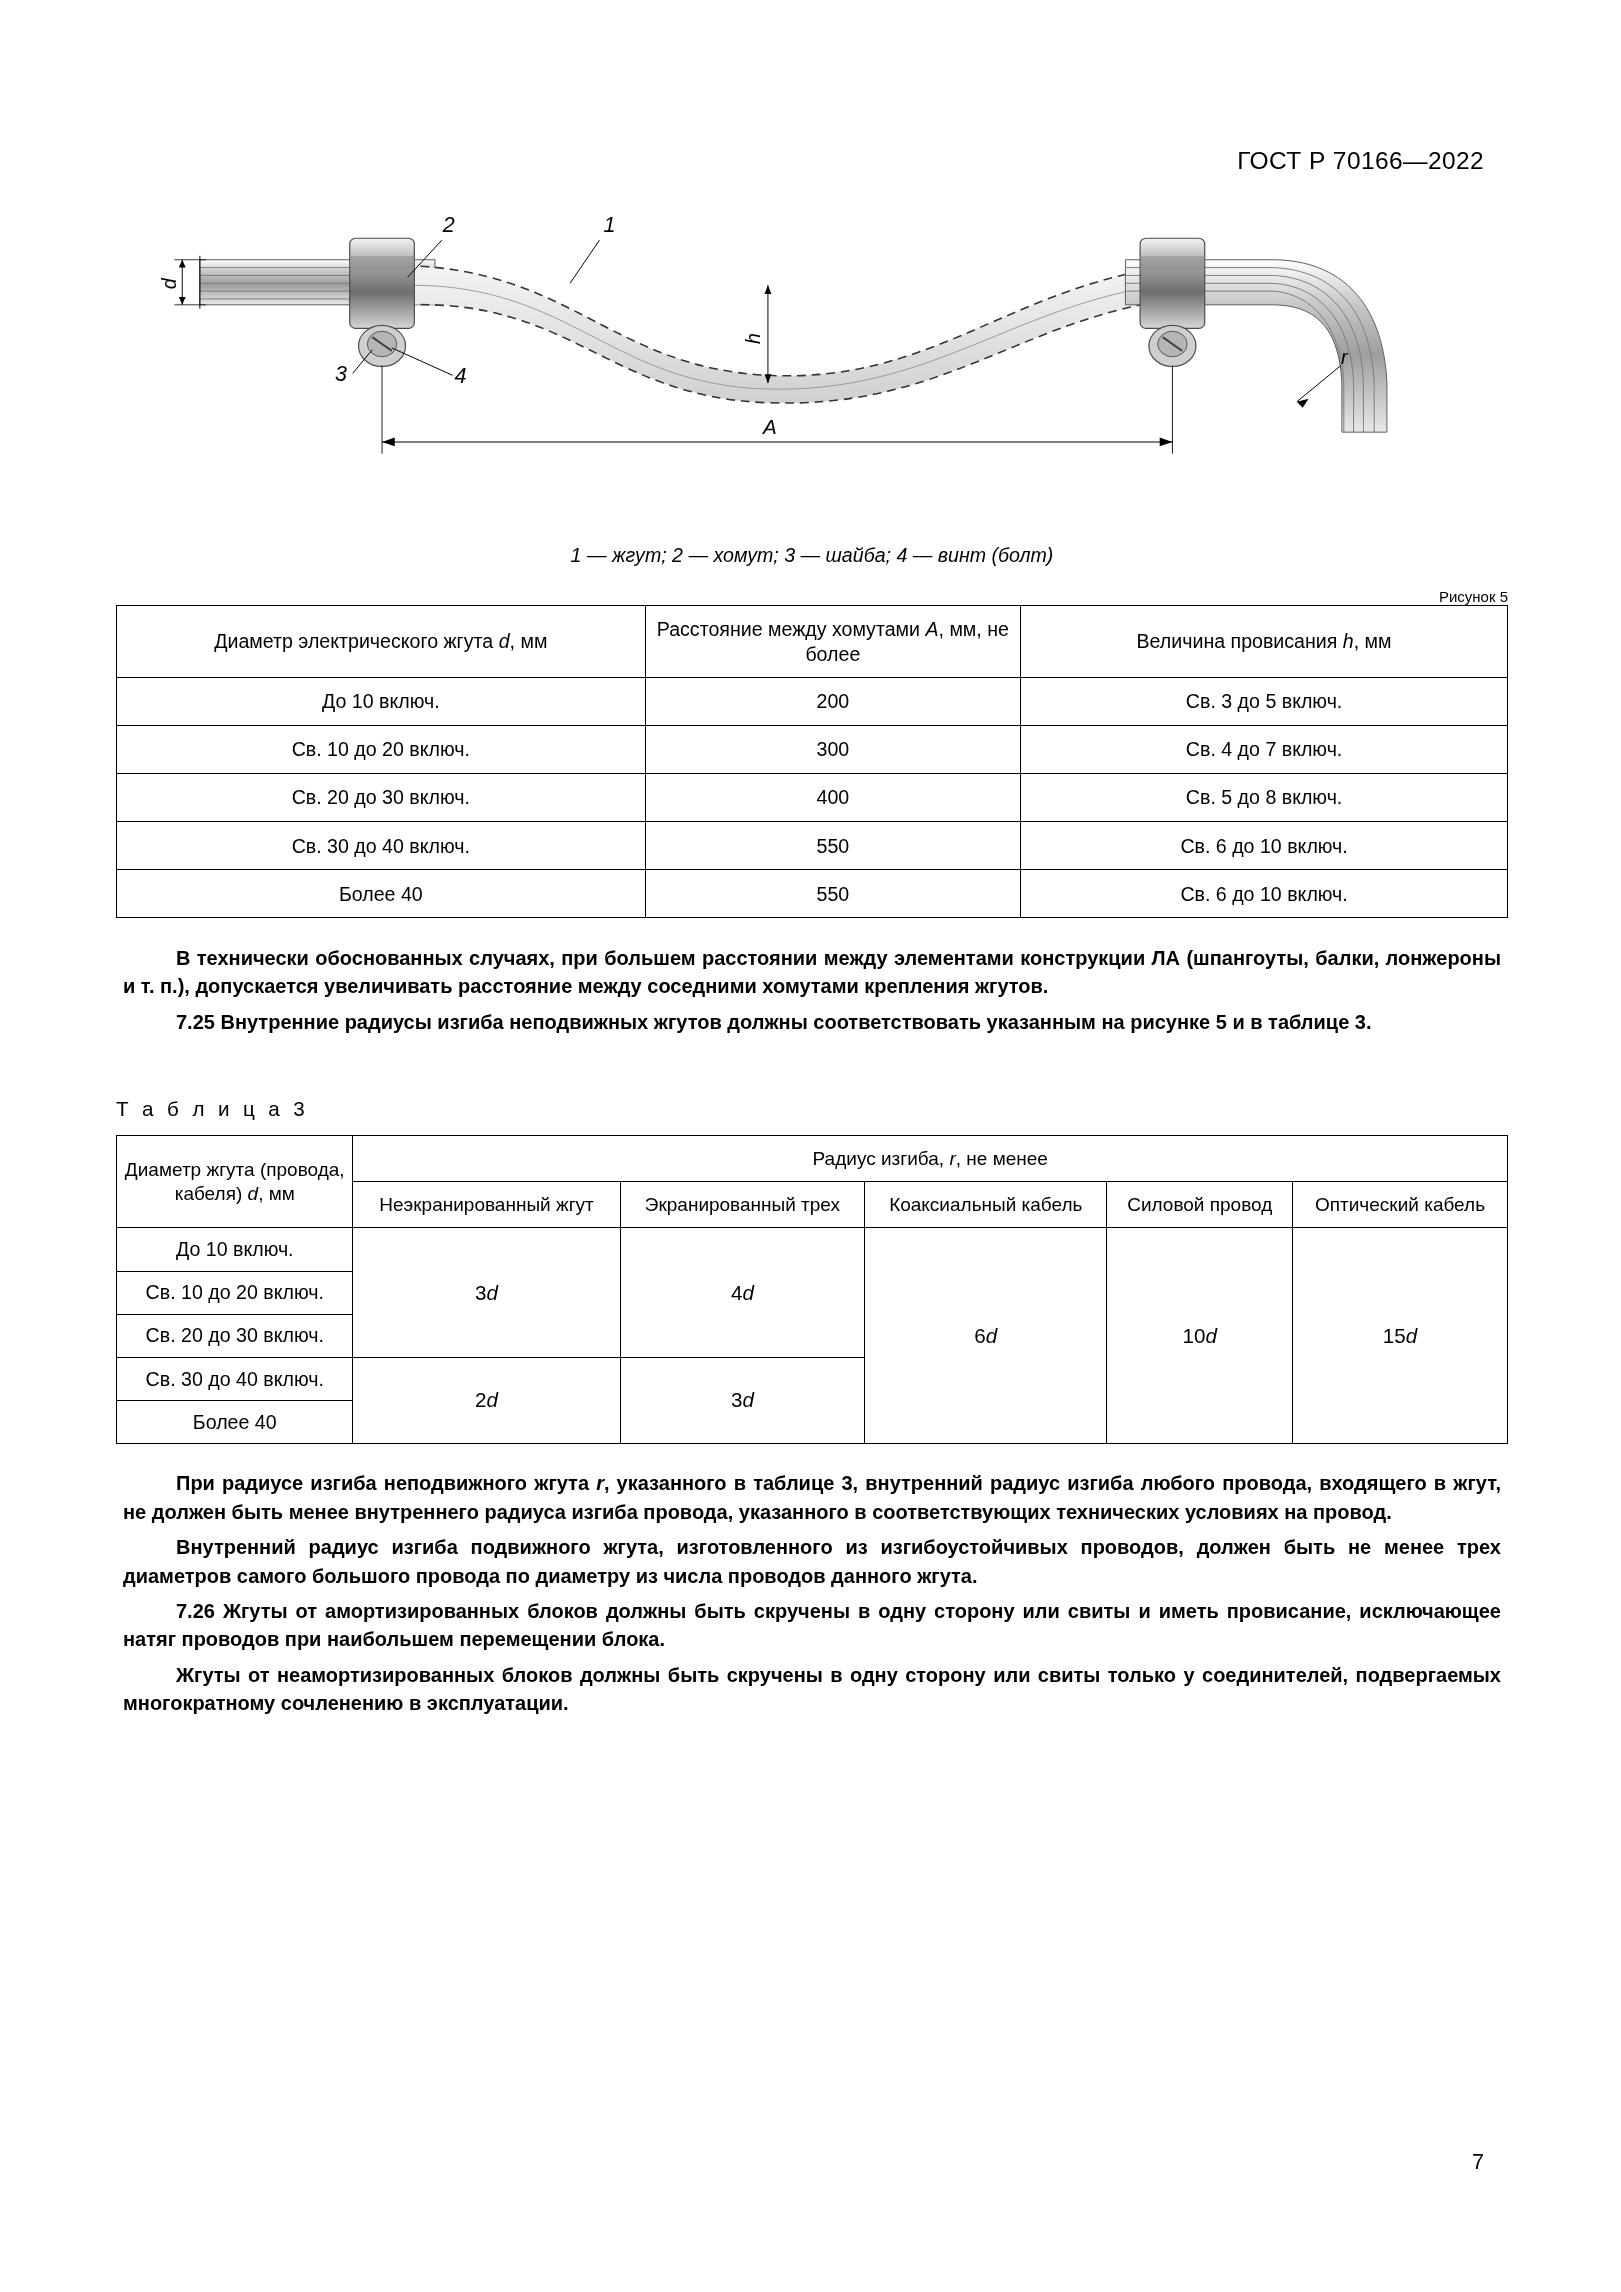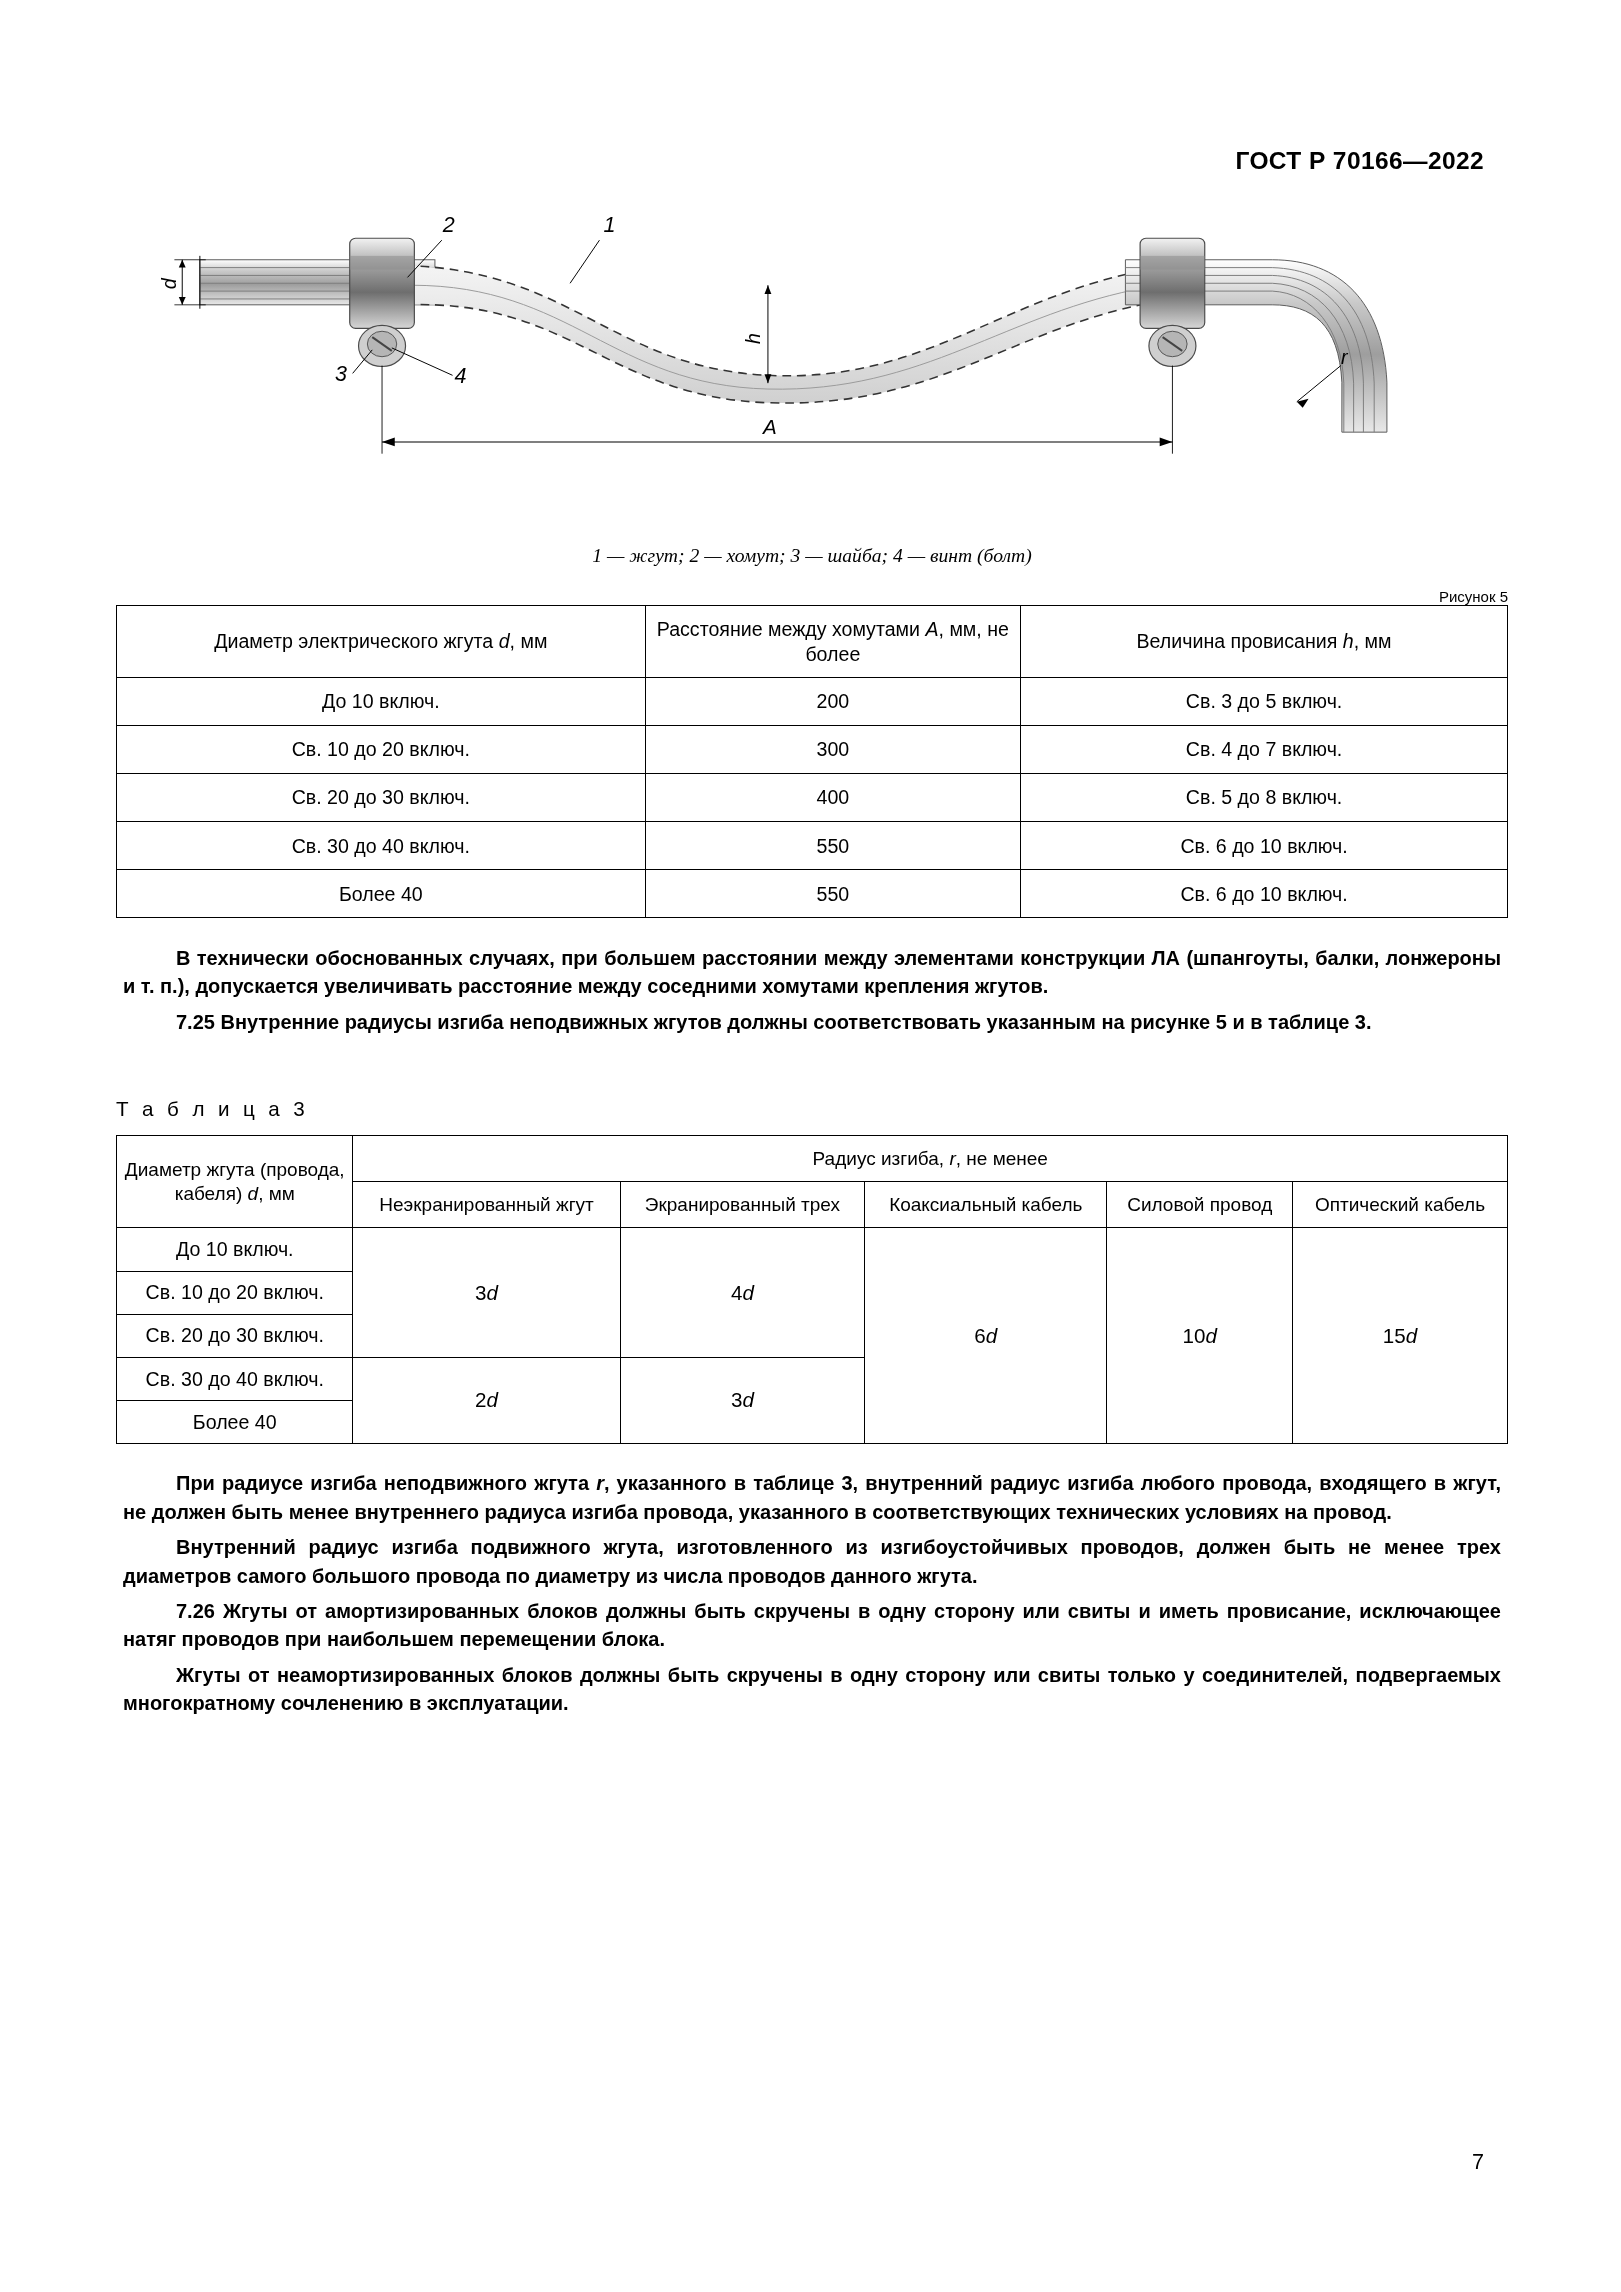--- a/index.html
+++ b/index.html
@@ -19,21 +19,21 @@
     background: #fff;
     box-sizing: border-box;
     padding: 0;
     overflow: hidden;
   }
   .header {
     position: absolute;
     top: 147px;
     right: 137px;
     font-size: 24.5px;
-    font-weight: bold;
+    font-weight: normal;
     letter-spacing: 0.4px;
   }
   .content {
     position: absolute;
     left: 116px;
     top: 201px;
     width: 1392px;
   }
 
   
@@ -43,21 +43,21 @@
   }
   .figure svg {
     display: block;
     margin: 0 auto;
   }
   .fig-caption-legend {
     text-align: center;
     font-size: 19.6px;
     margin-top: 9.8px;
   }
-  .fig-caption-legend i { font-style: italic; font-family: Liberation Serif, serif; }
+  .fig-caption-legend i { font-style: italic; }
   .fig-caption {
     text-align: right;
     font-size: 15px;
     margin-top: 21.6px;
   }
 
   
   .table-label {
     font-size: 20.6px;
     letter-spacing: 3.9px;

